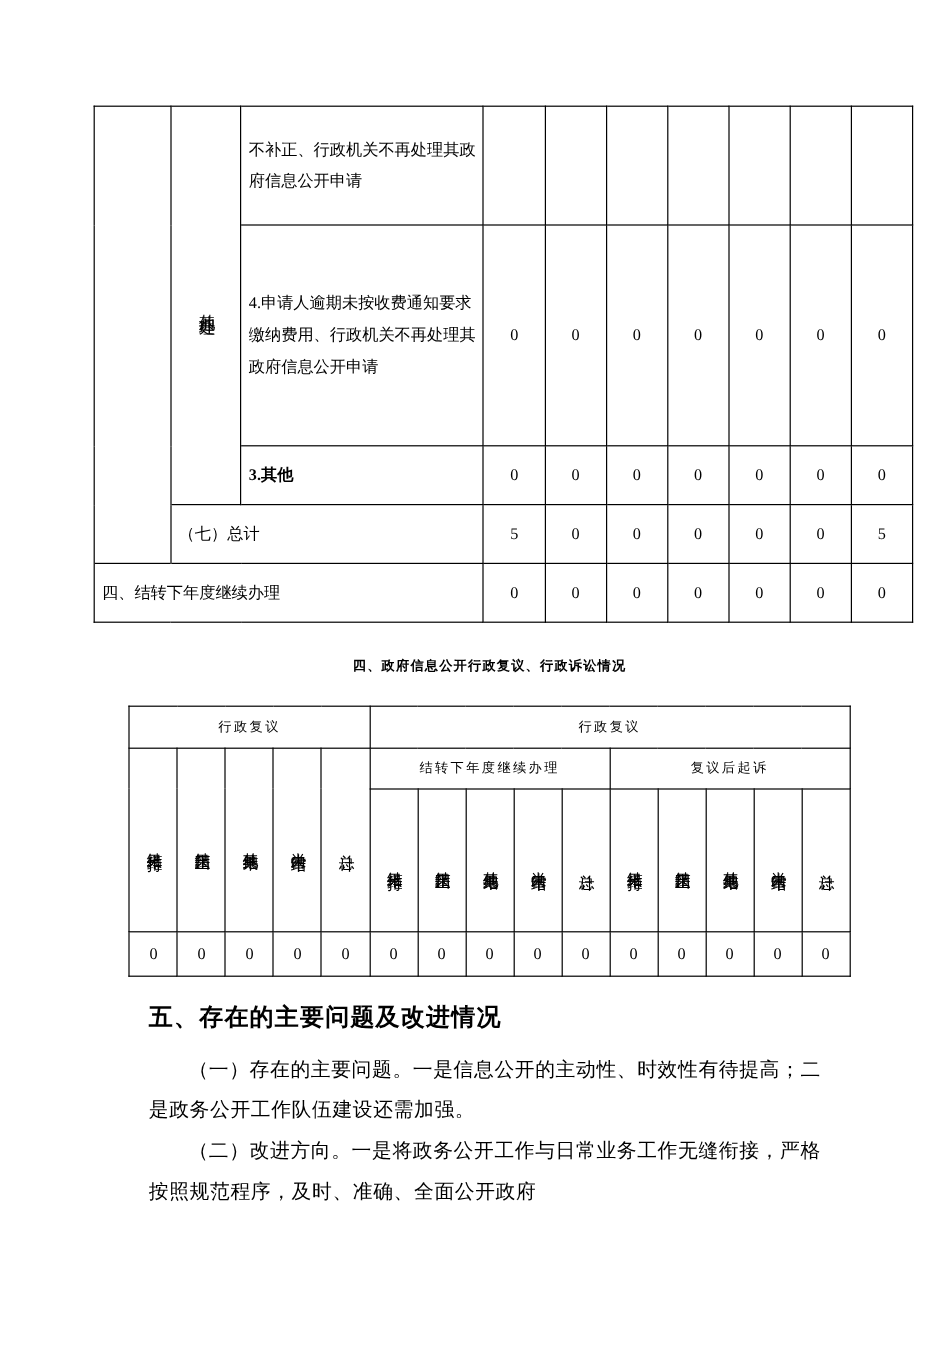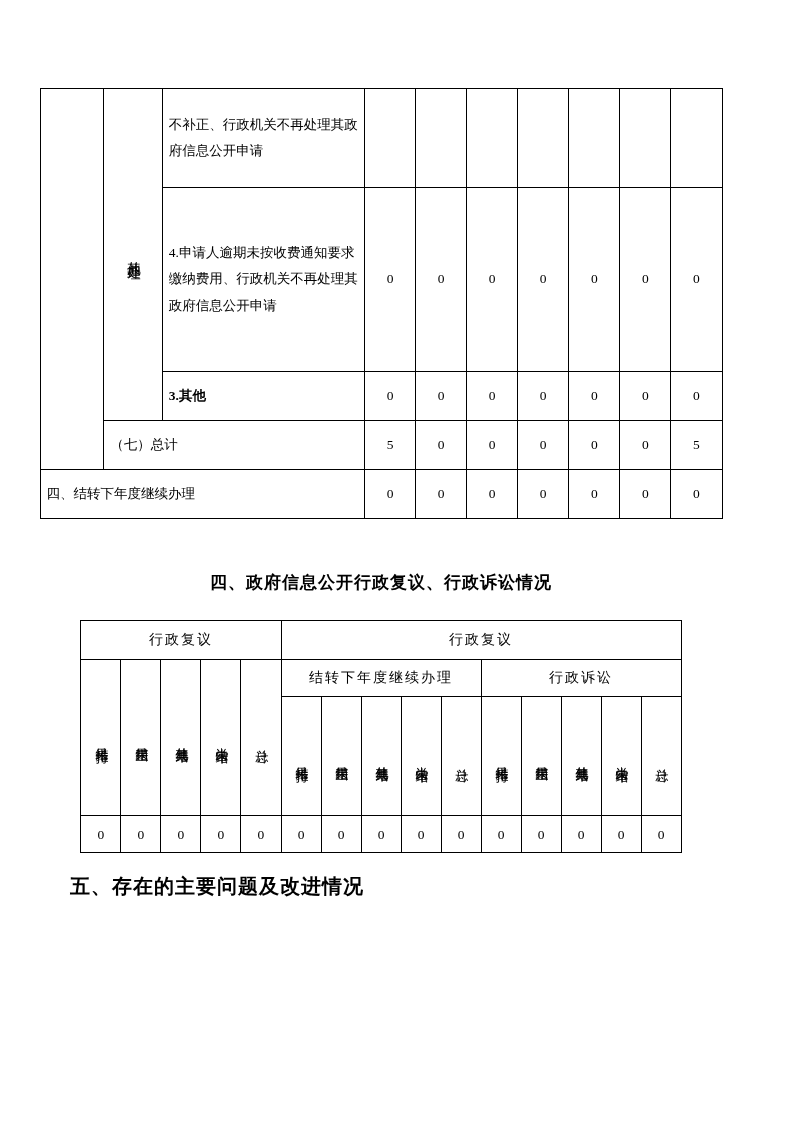--- a/index.html
+++ b/index.html
@@ -12,21 +12,21 @@
     height: 1122px;
     position: relative;
     font-family: "Liberation Serif", "DejaVu Serif", serif;
     color: #000;
   }
   .page {
     position: relative;
     width: 793px;
     height: 1122px;
     box-sizing: border-box;
-    padding: 88px 55px 40px 24px;
+    padding: 88px 55px 40px 78px;
   }
 
   
   table.doc-table {
     border-collapse: collapse;
     table-layout: fixed;
   }
   table.doc-table td {
     border: 1px solid #000;
     font-size: 13.5px;
@@ -60,23 +60,23 @@
   }
   #table1 .c-blank { width: 60px; }
   #table1 .c-cat   { width: 55px; }
   #table1 .c-desc  { width: 190px; }
   #table1 .c-n     { width: 48px; }
 
   
   .section-heading {
     font-family: "DejaVu Sans", "Liberation Sans", sans-serif;
     font-weight: bold;
-    font-size: 17px;
-    text-align: center;
-    margin: 52px 0 26px 0;
+    font-size: 11px;
+    text-align: center;
+    margin: 28px 0 26px 0;
     letter-spacing: 1px;
   }
   .section-heading2 {
     font-family: "DejaVu Sans", "Liberation Sans", sans-serif;
     font-weight: bold;
     font-size: 20px;
     text-align: left;
     margin: 20px 0 14px 46px;
     letter-spacing: 1px;
   }
@@ -86,21 +86,21 @@
     width: 600px;
     margin: 0 auto;
   }
   #table2 td {
     font-size: 13px;
     line-height: 1.3;
     padding: 3px 2px;
     text-align: center;
   }
   #table2 td.group {
-    font-size: 14px;
+    font-size: 11px;
     padding: 10px 4px;
     letter-spacing: 2px;
   }
   #table2 .vhead .vert-inner {
     letter-spacing: 1px;
     line-height: 1.3;
     font-size: 13px;
   }
   #table2 .vcell {
     height: 112px;
@@ -225,21 +225,21 @@
         <td class="group" colspan="5">行政复议</td>
         <td class="group" colspan="10">行政复议</td>
       </tr>
       <tr>
         <td rowspan="2" class="vhead vcell"><span class="vert-inner">结果维持</span></td>
         <td rowspan="2" class="vhead vcell"><span class="vert-inner">结果纠正</span></td>
         <td rowspan="2" class="vhead vcell"><span class="vert-inner">其他结果</span></td>
         <td rowspan="2" class="vhead vcell"><span class="vert-inner">尚未审结</span></td>
         <td rowspan="2" class="vhead vcell"><span class="vert-inner">总计</span></td>
         <td class="group" colspan="5" style="padding:9px 4px;">结转下年度继续办理</td>
-        <td class="group" colspan="5" style="padding:9px 4px;">行政诉讼</td>
+        <td class="group" colspan="5" style="padding:9px 4px;">复议后起诉</td>
       </tr>
       <tr>
         <td class="vhead vcell"><span class="vert-inner">结果维持</span></td>
         <td class="vhead vcell"><span class="vert-inner">结果纠正</span></td>
         <td class="vhead vcell"><span class="vert-inner">其他结果</span></td>
         <td class="vhead vcell"><span class="vert-inner">尚未审结</span></td>
         <td class="vhead vcell"><span class="vert-inner">总计</span></td>
         <td class="vhead vcell"><span class="vert-inner">结果维持</span></td>
         <td class="vhead vcell"><span class="vert-inner">结果纠正</span></td>
         <td class="vhead vcell"><span class="vert-inner">其他结果</span></td>
@@ -261,14 +261,18 @@
         <td>0</td>
         <td>0</td>
         <td>0</td>
         <td>0</td>
       </tr>
     </tbody>
   </table>
 
   <div class="section-heading2">五、存在的主要问题及改进情况</div>
 
+  <div class="para-wrap">
+    <p class="body">（一）存在的主要问题。一是信息公开的主动性、时效性有待提高；二是政务公开工作队伍建设还需加强。</p>
+    <p class="body">（二）改进方向。一是将政务公开工作与日常业务工作无缝衔接，严格按照规范程序，及时、准确、全面公开政府</p>
+  </div>
 
 </div>
 
 </body></html>

